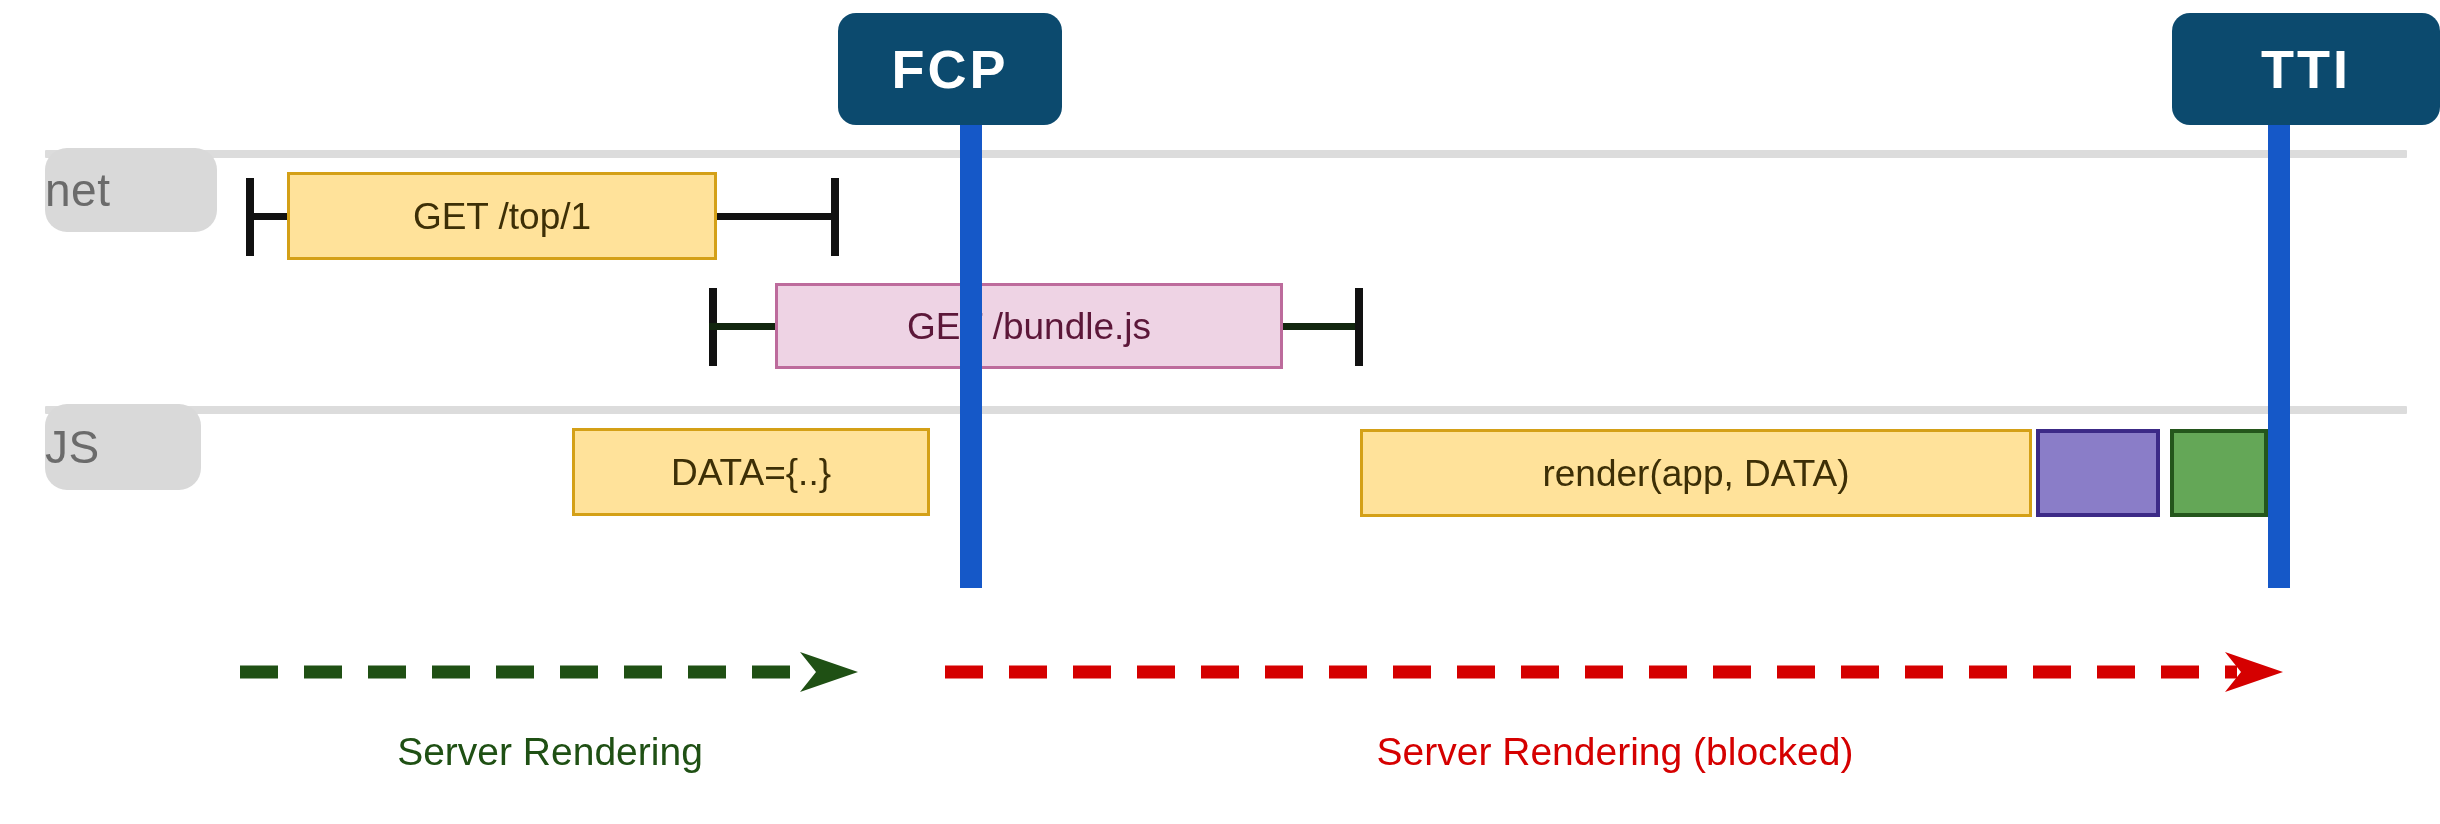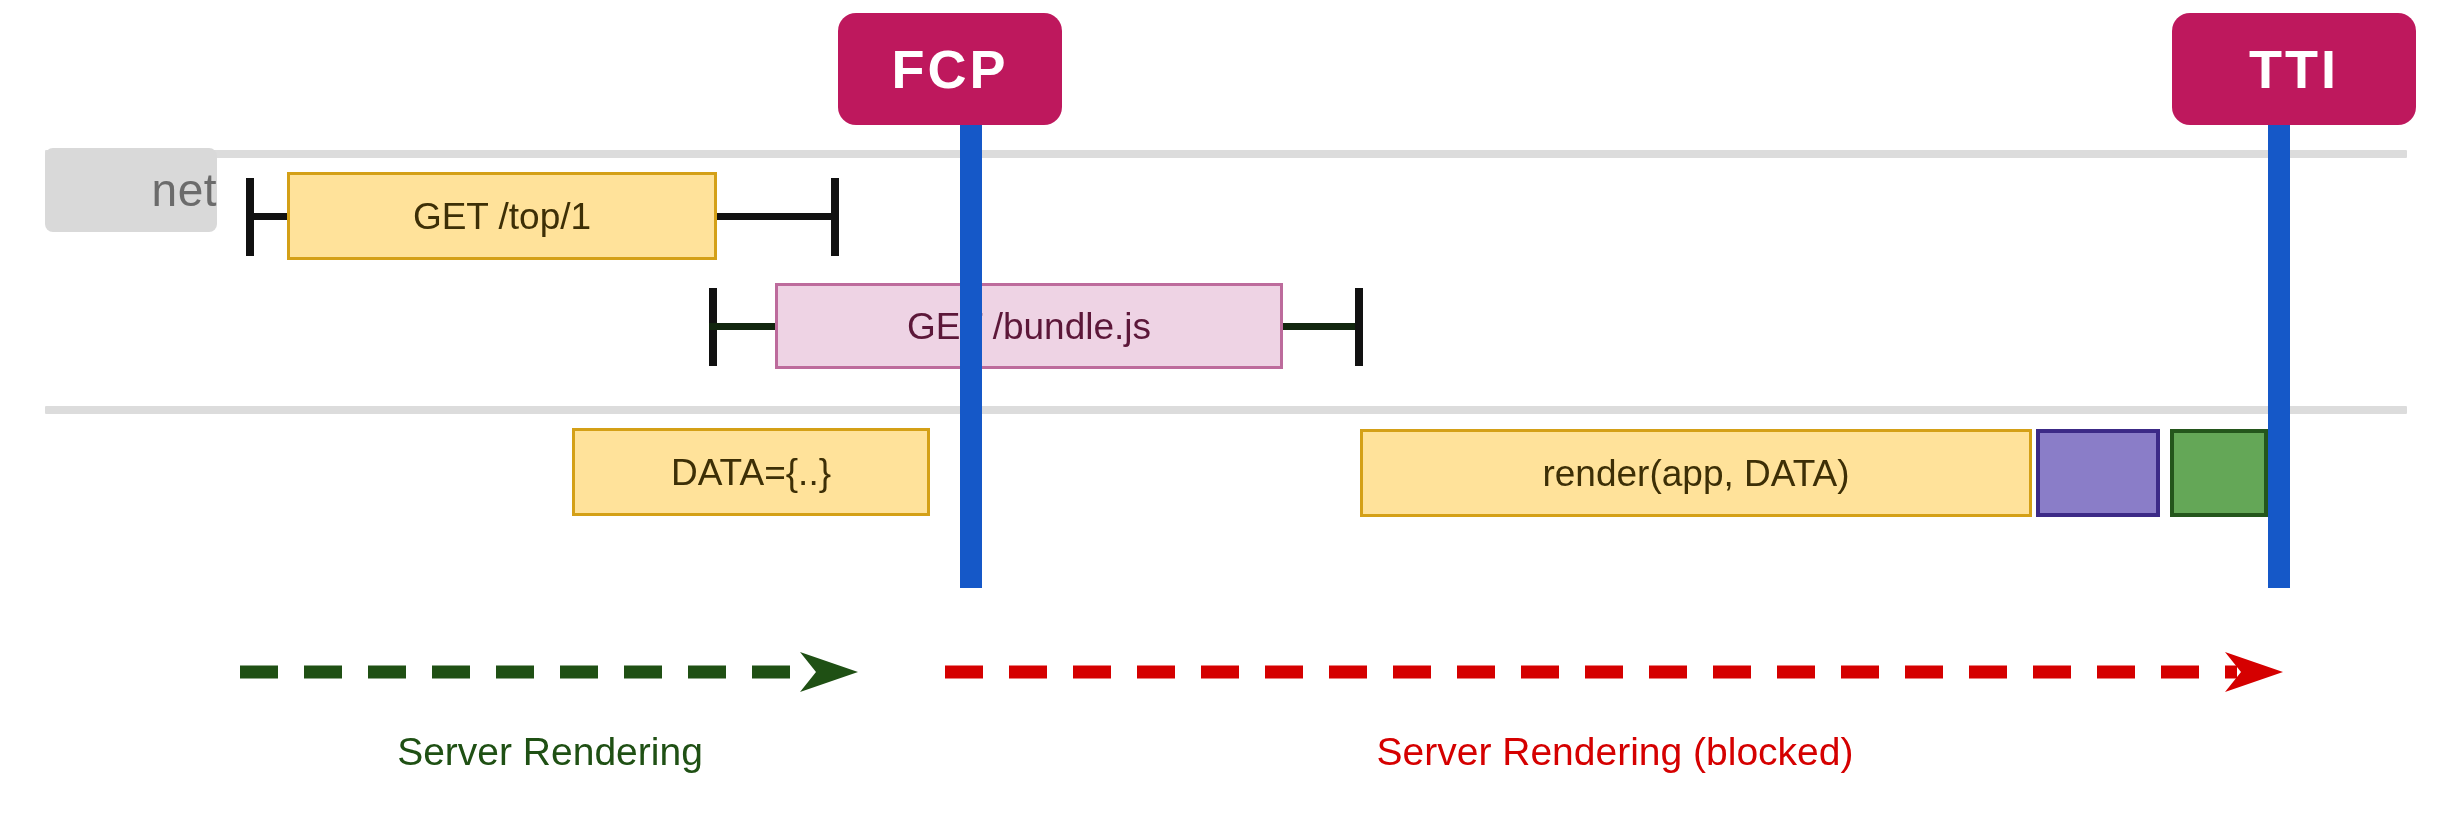--- a/index.html
+++ b/index.html
@@ -25,24 +25,24 @@
     position: absolute;
     height: 8px;
     background: #dcdcdc;
     border-radius: 1px;
   }
 
   
   .lane-chip {
     position: absolute;
     background: #d9d9d9;
-    border-radius: 8px;
+    border-radius: 22px;
     display: flex;
     align-items: center;
-    justify-content: flex-end;
+    justify-content: flex-start;
     color: #6b6b6b;
     font-size: 46px;
     font-weight: 400;
     letter-spacing: 0.5px;
   }
 
   
   .bar {
     position: absolute;
     box-sizing: border-box;
@@ -86,21 +86,21 @@
   .whisker-line.dark-green { background: #12260f; }
 
   
   .marker-line {
     position: absolute;
     width: 22px;
     background: #1558c8;
   }
   .marker-badge {
     position: absolute;
-    background: #be185d;
+    background: #0c4a6e;
     border-radius: 18px;
     display: flex;
     align-items: center;
     justify-content: center;
     color: #ffffff;
     font-size: 54px;
     font-weight: bold;
     letter-spacing: 3px;
     font-family: "Liberation Sans", sans-serif;
   }
@@ -125,20 +125,23 @@
 <body>
 
 <div id="stage">
 
   <div class="lane-rail" style="left:45px; top:150px; width:2362px;"></div>
   <div class="lane-rail" style="left:45px; top:406px; width:2362px;"></div>
 
   <div class="lane-chip" style="left:45px; top:148px; width:172px; height:84px;">
     <span>net</span>
   </div>
+  <div class="lane-chip" style="left:45px; top:404px; width:156px; height:86px;">
+    <span>JS</span>
+  </div>
 
   <div class="whisker-cap" style="left:246px; top:178px; height:78px;"></div>
   <div class="whisker-line" style="left:246px; top:213px; width:48px;"></div>
   <div class="whisker-line" style="left:712px; top:213px; width:126px;"></div>
   <div class="whisker-cap" style="left:831px; top:178px; height:78px;"></div>
 
   <div class="bar bar-yellow" style="left:287px; top:172px; width:430px; height:88px;">
     <span>GET /top/1</span>
   </div>
 
@@ -166,21 +169,21 @@
   <div class="bar bar-green" style="left:2170px; top:429px; width:98px; height:88px;">
     <span></span>
   </div>
 
   <div class="marker-line" style="left:960px; top:110px; height:478px;"></div>
   <div class="marker-badge" style="left:838px; top:13px; width:224px; height:112px;">
     <span>FCP</span>
   </div>
 
   <div class="marker-line" style="left:2268px; top:110px; height:478px;"></div>
-  <div class="marker-badge" style="left:2172px; top:13px; width:244px; height:112px;align-items:center;">
+  <div class="marker-badge" style="left:2172px; top:13px; width:268px; height:112px;align-items:center;">
     <span>TTI</span>
   </div>
 
   <div class="phase-arrow" style="left:240px; top:652px; width:620px;">
     <svg width="620" height="40" viewBox="0 0 620 40">
       <line x1="0" y1="20" x2="572" y2="20" stroke="#1f5014" stroke-width="13" stroke-dasharray="38 26" stroke-linecap="butt"></line>
       <polygon points="560,0 618,20 560,40 576,20" fill="#1f5014"></polygon>
     </svg>
   </div>
   <div class="phase-label server" style="left:240px; top:730px; width:620px;">

